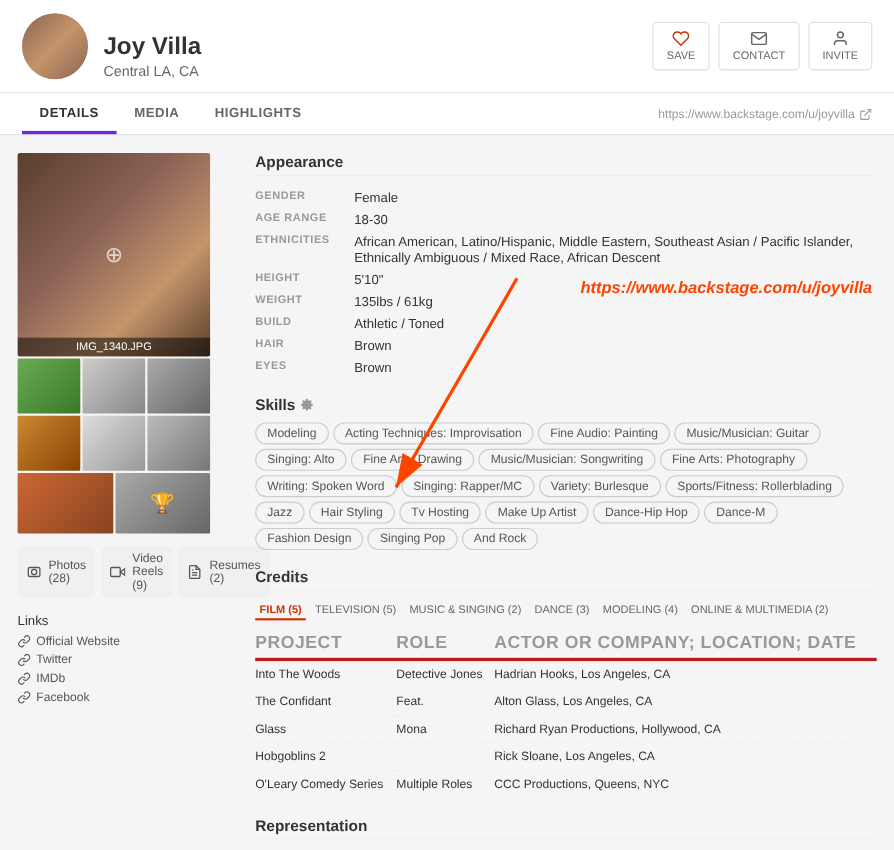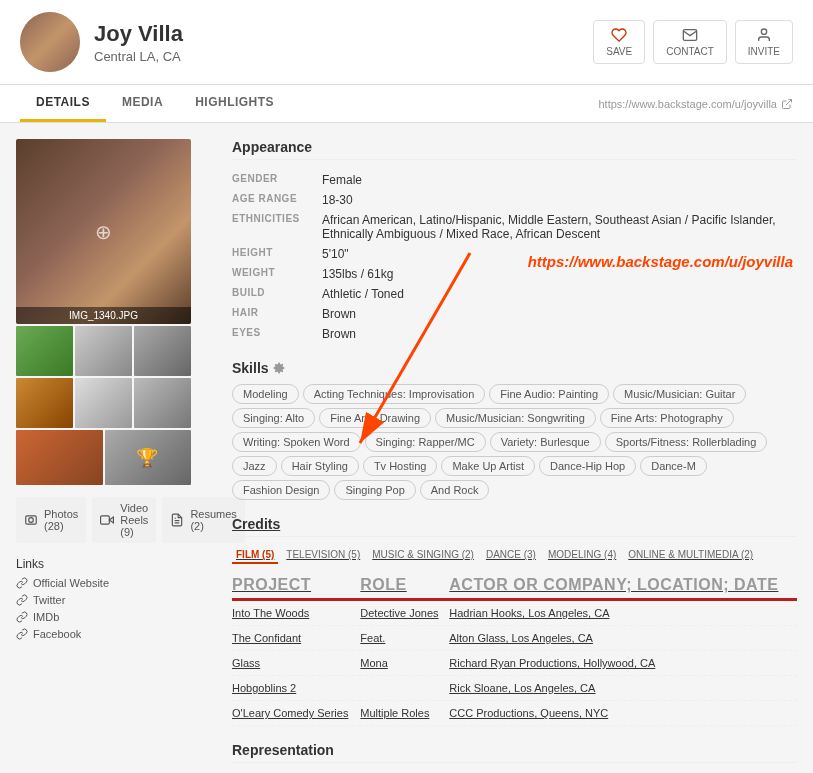--- a/index.html
+++ b/index.html
@@ -1,33 +1,33 @@
 <!DOCTYPE html>
 <html><head>
   <meta charset="utf-8">
   <style>
     * { box-sizing: border-box; margin: 0; padding: 0; }
     body { font-family: Arial, sans-serif; font-size: 12px; background: #f5f5f5; color: #333; width: 813px; }
 
     
     .header { background: #fff; border-bottom: 1px solid #ddd; padding: 12px 20px; display: flex; align-items: center; justify-content: space-between; }
-    .header-left { display: flex; align-items: center; gap: 14px; }
+    .header-left { display: flex; align-items: flex-end; gap: 14px; }
     .avatar { width: 60px; height: 60px; border-radius: 50%; background: #c0a080; overflow: hidden; display: flex; align-items: center; justify-content: center; }
     .avatar-img { width: 60px; height: 60px; border-radius: 50%; background: linear-gradient(135deg, #8B6355 0%, #C4956A 50%, #8B6355 100%); }
     .header-name { font-size: 22px; font-weight: bold; color: #333; }
     .header-location { font-size: 13px; color: #666; margin-top: 2px; }
     .header-actions { display: flex; gap: 8px; align-items: center; }
     .action-btn { display: flex; flex-direction: column; align-items: center; border: 1px solid #ddd; border-radius: 4px; padding: 6px 12px; cursor: pointer; background: #fff; font-size: 10px; color: #666; gap: 3px; min-width: 48px; }
     .action-btn svg { width: 16px; height: 16px; }
 
     
     .nav { background: #fff; border-bottom: 1px solid #ddd; display: flex; align-items: center; padding: 0 20px; justify-content: space-between; }
     .nav-tabs { display: flex; }
     .nav-tab { padding: 10px 16px; font-size: 12px; font-weight: bold; color: #666; cursor: pointer; text-transform: uppercase; letter-spacing: 0.5px; border-bottom: 3px solid transparent; }
-    .nav-tab.active { color: #333; border-bottom: 3px solid #eab308; }
+    .nav-tab.active { color: #333; border-bottom: 3px solid #6d28d9; }
     .nav-url { font-size: 11px; color: #999; display: flex; align-items: center; gap: 4px; }
 
     
     .content { display: flex; padding: 16px; gap: 16px; position: relative; }
 
     
     .left-panel { width: 200px; flex-shrink: 0; }
     .main-photo { width: 175px; height: 185px; background: linear-gradient(135deg, #5a3e2b 0%, #8B6355 40%, #c4956a 70%, #5a3e2b 100%); border-radius: 2px; position: relative; overflow: hidden; display: flex; align-items: flex-end; }
     .photo-label { background: rgba(0,0,0,0.5); color: #fff; font-size: 10px; padding: 3px 6px; width: 100%; text-align: center; }
     .photo-zoom { position: absolute; top: 50%; left: 50%; transform: translate(-50%, -50%); color: #fff; font-size: 20px; opacity: 0.7; }
@@ -62,21 +62,21 @@
     .appearance-label { width: 90px; font-size: 10px; font-weight: bold; color: #999; text-transform: uppercase; letter-spacing: 0.5px; flex-shrink: 0; }
     .appearance-value { font-size: 12px; color: #333; flex: 1; }
 
     
     .skills-section { margin-bottom: 16px; }
     .skills-header { display: flex; align-items: center; gap: 4px; margin-bottom: 8px; }
     .skill-tags { display: flex; flex-wrap: wrap; gap: 4px; }
     .skill-tag { border: 1px solid #ccc; border-radius: 12px; padding: 3px 10px; font-size: 11px; color: #555; cursor: pointer; }
 
     
-    .credits-section { margin-bottom: 16px; text-decoration: underline; }
+    .credits-section { margin-bottom: 16px; }
     .credits-tabs { display: flex; gap: 0; margin-bottom: 8px; flex-wrap: wrap; gap: 4px; }
     .credit-tab { font-size: 10px; color: #666; cursor: pointer; padding: 2px 4px; }
     .credit-tab.active { color: #cc3300; font-weight: bold; border-bottom: 2px solid #cc3300; }
     .credits-table { width: 100%; border-collapse: collapse; }
     .credits-table th { text-align: left; font-size: 16px; font-weight: bold; color: #999; text-transform: uppercase; letter-spacing: 0.5px; padding: 4px 8px 4px 0; border-bottom: 3px solid #b91c1c; }
     .credits-table td { padding: 6px 8px 6px 0; font-size: 11px; color: #333; border-bottom: 1px dashed #eee; vertical-align: top; }
 
     
     .representation-section { }
     .rep-type { font-size: 12px; font-weight: bold; color: #333; margin-bottom: 4px; }

